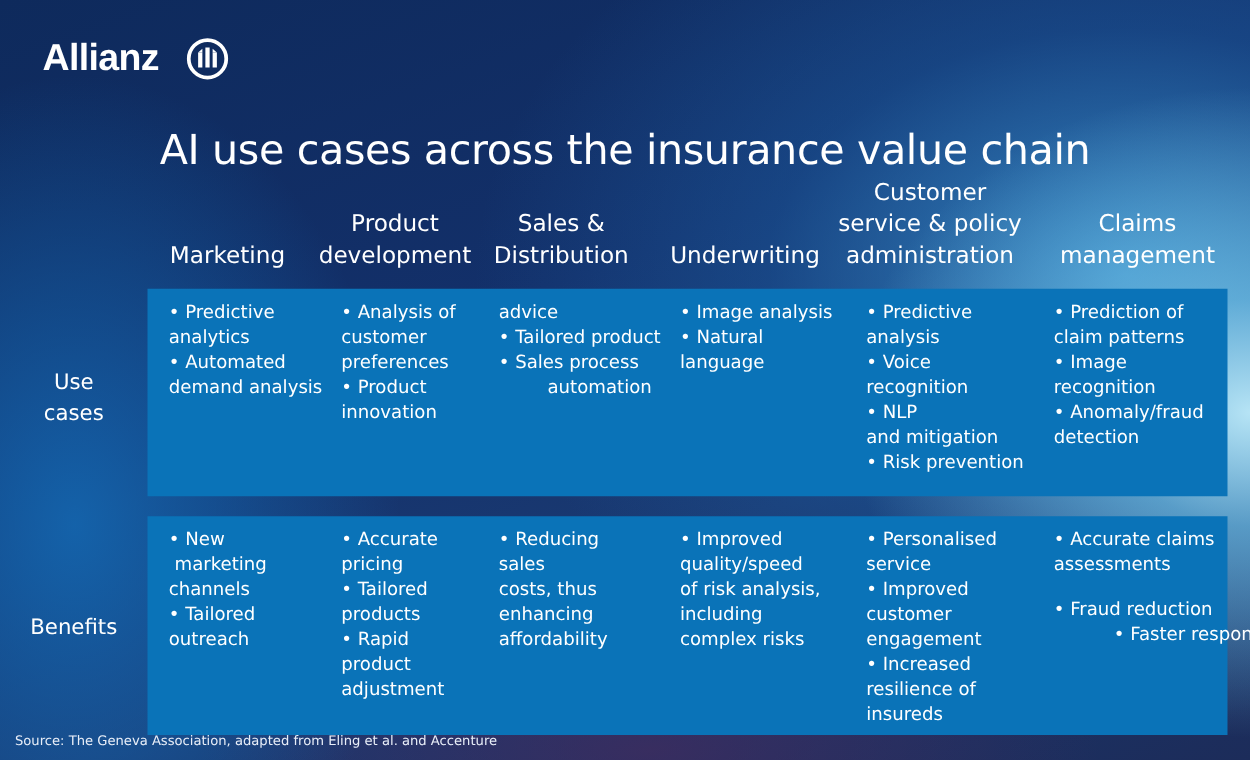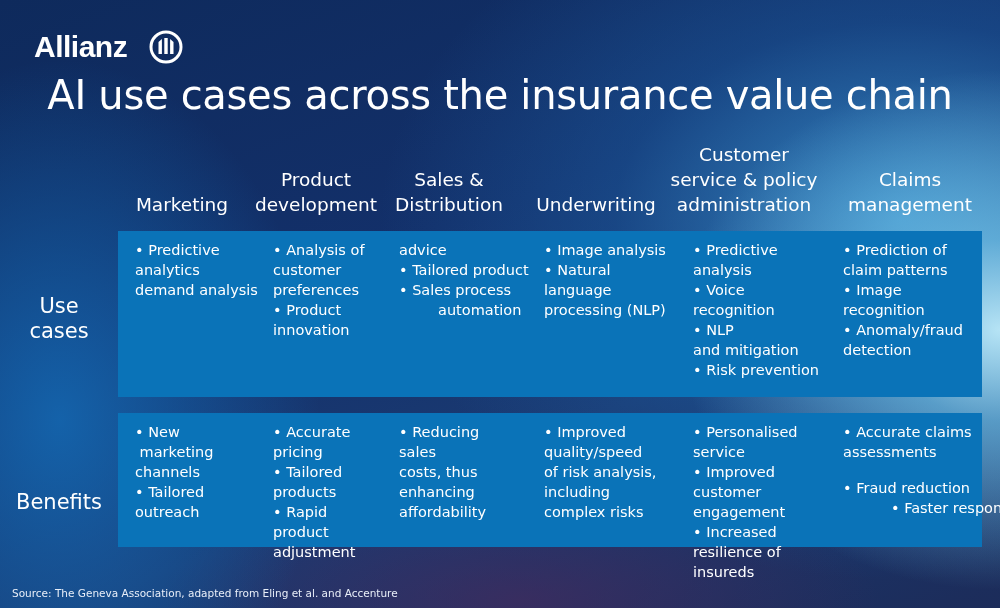--- a/index.html
+++ b/index.html
@@ -11,26 +11,26 @@
     background:
       radial-gradient(ellipse 320px 260px at 1000px 330px, rgba(190,235,250,0.95) 0%, rgba(120,200,235,0.65) 35%, rgba(40,120,190,0) 100%),
       radial-gradient(ellipse 520px 360px at 900px 220px, rgba(60,150,210,0.85) 0%, rgba(30,100,170,0.4) 55%, rgba(20,50,110,0) 100%),
       radial-gradient(ellipse 260px 360px at 60px 420px, rgba(20,110,185,0.8) 0%, rgba(20,70,140,0) 100%),
       radial-gradient(ellipse 360px 120px at 520px 600px, rgba(80,40,90,0.55) 0%, rgba(40,30,70,0) 100%),
       linear-gradient(160deg, #0e2a5c 0%, #13306a 40%, #1a3a72 65%, #1c2c5a 100%);
   }
   .logo { position:absolute; left:34px; top:30px; display:flex; align-items:flex-start; gap:22px; }
   .logo-text { font-family:"Liberation Sans", sans-serif; font-weight:bold; font-size:30px; letter-spacing:-0.5px; }
   .logo-mark { width:34px; height:34px; }
-  .title { position:absolute; left:0; right:0; top:72px; text-align:center; font-size:40px; font-weight:normal; letter-spacing:-0.3px; }
+  .title { position:absolute; left:0; right:0; top:100px; text-align:center; font-size:33px; font-weight:normal; letter-spacing:-0.3px; }
   .col-header { position:absolute; bottom:391px; font-size:18.5px; text-align:center; line-height:25px; white-space:nowrap; }
-  .row-label { position:absolute; left:0; width:118px; text-align:center; font-size:21px; line-height:25px; }
+  .row-label { position:absolute; left:0; width:118px; text-align:center; font-size:17px; line-height:25px; }
   .panel { position:absolute; left:118px; width:864px; background:#0a73b8; }
   .panel.use { top:231px; height:166px; }
-  .panel.ben { top:413px; height:134px; }
+  .panel.ben { top:413px; height:175px; }
   .cell { position:absolute; top:9px; font-size:14.5px; line-height:20px; white-space:nowrap; }
   .source { position:absolute; left:12px; top:587px; font-size:10.5px; color:#e8eef8; }
 </style>
 </head>
 <body>
 
 <div class="logo">
   <span class="logo-text">Allianz</span>
   <svg class="logo-mark" viewBox="0 0 34 34">
     <circle cx="17" cy="17" r="15" fill="none" stroke="#fff" stroke-width="3"></circle>
@@ -75,40 +75,40 @@
   <div>cases</div>
 </div>
 <div class="row-label" style="top:490px;">
   <div>Benefits</div>
 </div>
 
 <div class="panel use" id="panel-0">
     <div class="cell" style="left: 17px;">
       <div style="white-space: pre;">• Predictive</div>
       <div style="white-space: pre;">analytics</div>
+      <div style="white-space: pre;">• Automated</div>
       <div style="white-space: pre;">demand analysis</div>
     </div>
     <div class="cell" style="left: 155px;">
       <div style="white-space: pre;">• Analysis of</div>
       <div style="white-space: pre;">customer</div>
       <div style="white-space: pre;">preferences</div>
       <div style="white-space: pre;">• Product</div>
       <div style="white-space: pre;">innovation</div>
     </div>
     <div class="cell" style="left: 281px;">
       <div style="white-space: pre;">advice</div>
       <div style="white-space: pre;">• Tailored product</div>
       <div style="white-space: pre;">• Sales process</div>
       <div style="white-space: pre; margin-left: 39px;">automation</div>
     </div>
     <div class="cell" style="left: 426px;">
       <div style="white-space: pre;">• Image analysis</div>
       <div style="white-space: pre;">• Natural</div>
       <div style="white-space: pre;">language</div>
-      <div style="white-space: pre;">processing (NLP)</div>
     </div>
     <div class="cell" style="left: 575px;">
       <div style="white-space: pre;">• Predictive</div>
       <div style="white-space: pre;">analysis</div>
       <div style="white-space: pre;">• Voice</div>
       <div style="white-space: pre;">recognition</div>
       <div style="white-space: pre;">• NLP</div>
       <div style="white-space: pre;">and mitigation</div>
       <div style="white-space: pre;">• Risk prevention</div>
     </div>

